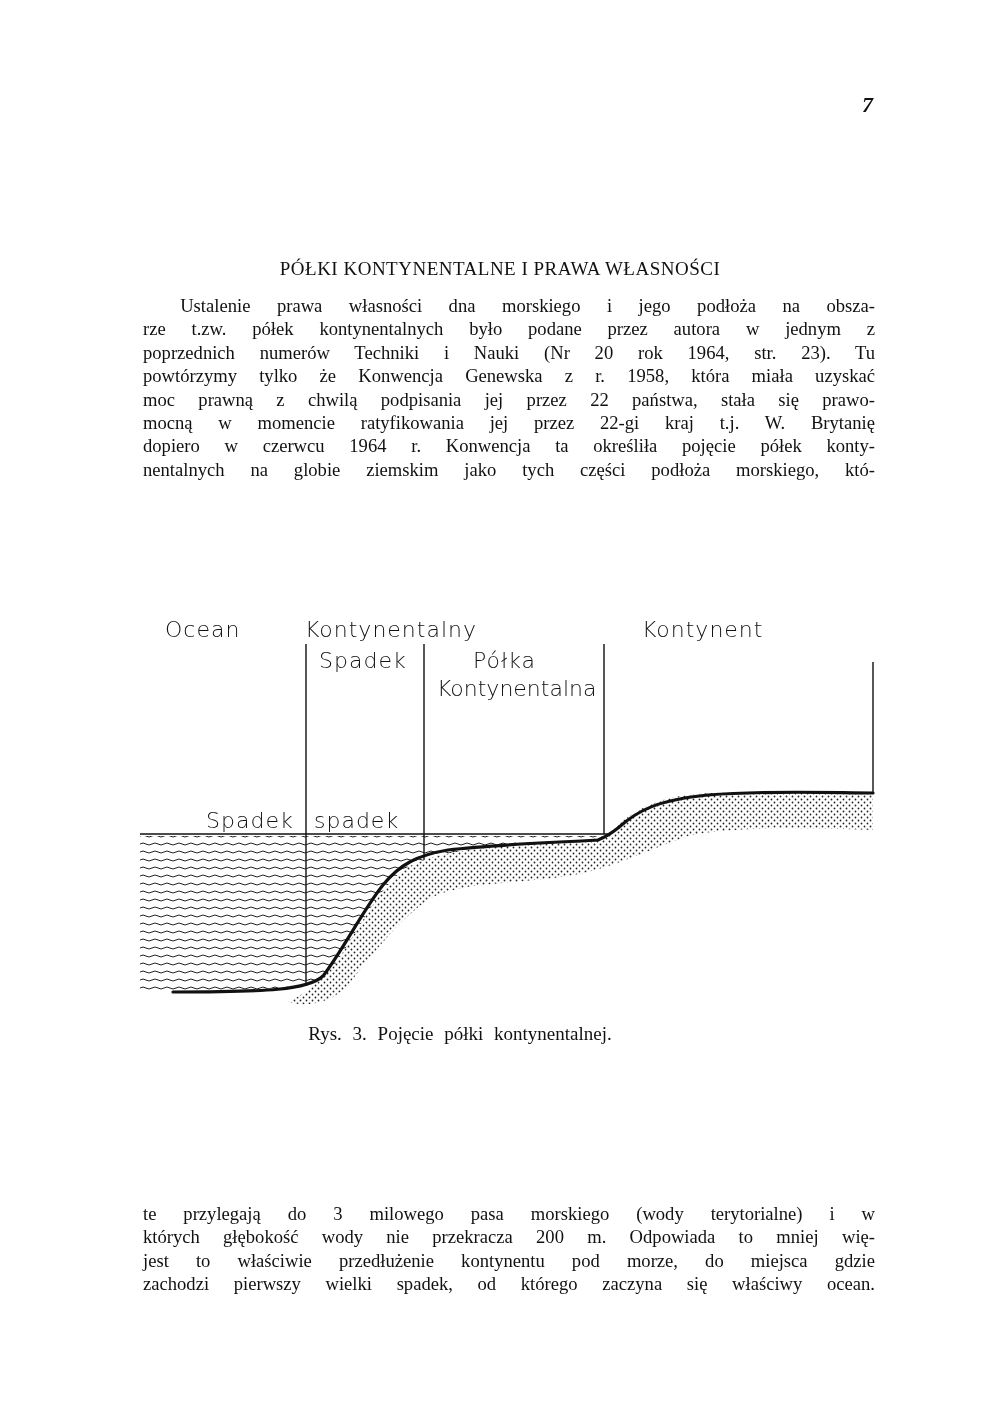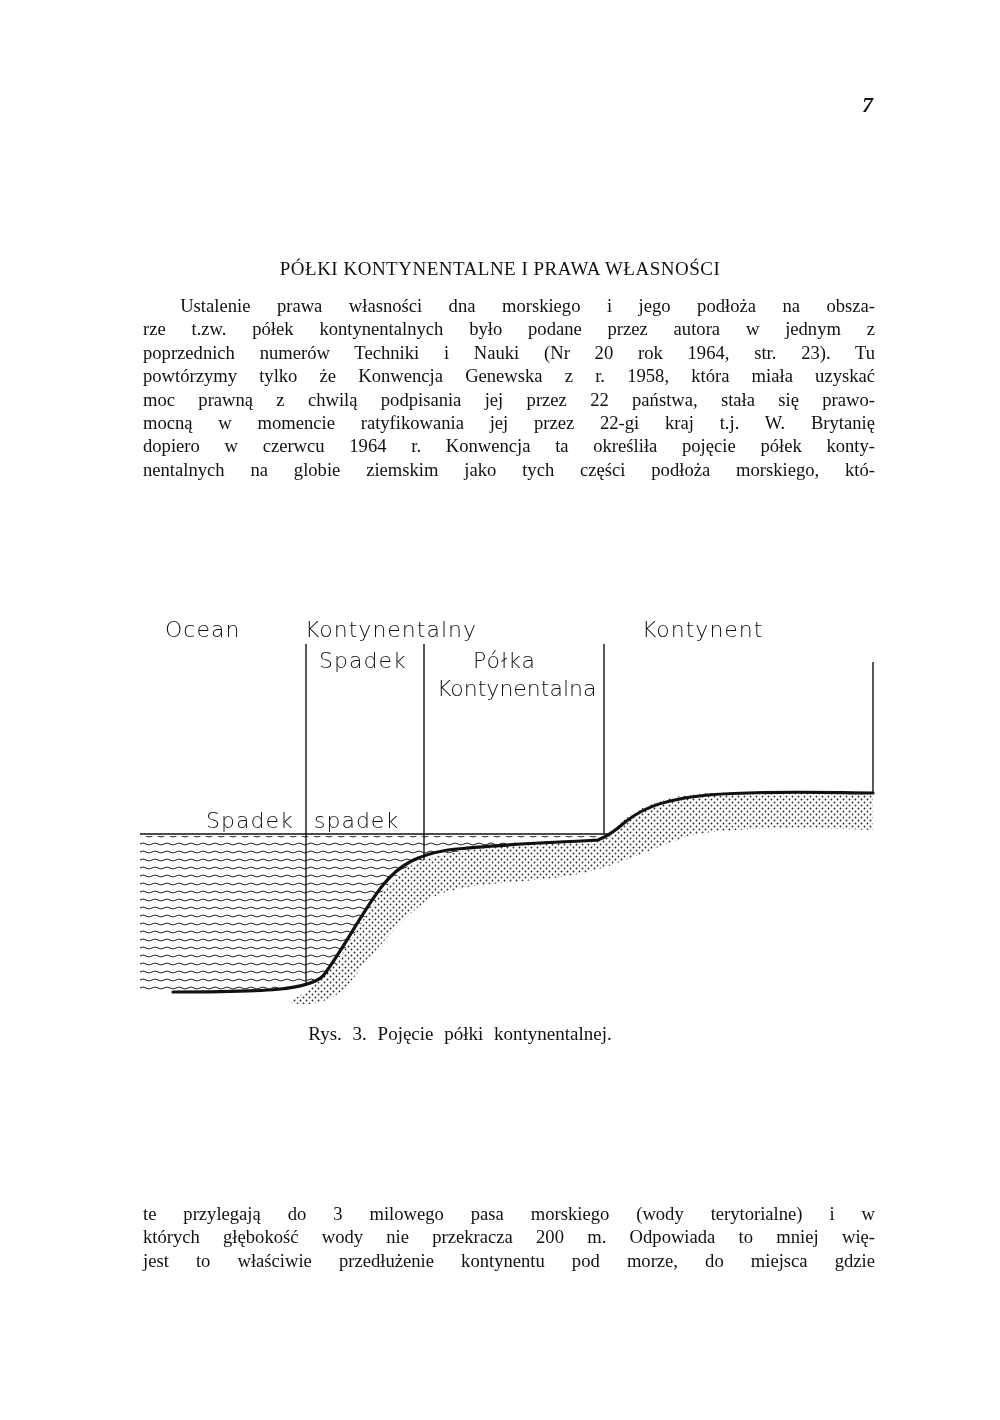--- a/index.html
+++ b/index.html
@@ -72,13 +72,14 @@
   <div class="fig-label" style="left:198px; top:208px;">Spadek</div>
   <div class="fig-label" style="left:306px; top:208px;">spadek</div>
 </div>
 
 <div id="caption" class="serif">Rys. 3. Pojęcie półki kontynentalnej.</div>
 
 <div id="para-2" class="para serif">
   <span class="line"><span>te przylegają do 3 milowego pasa morskiego (wody terytorialne) i w</span></span>
   <span class="line"><span>których głębokość wody nie przekracza 200 m. Odpowiada to mniej wię-</span></span>
   <span class="line"><span>jest to właściwie przedłużenie kontynentu pod morze, do miejsca gdzie</span></span>
+  <span class="line"><span>zachodzi pierwszy wielki spadek, od którego zaczyna się właściwy ocean.</span></span>
 </div>
 
 </body></html>

